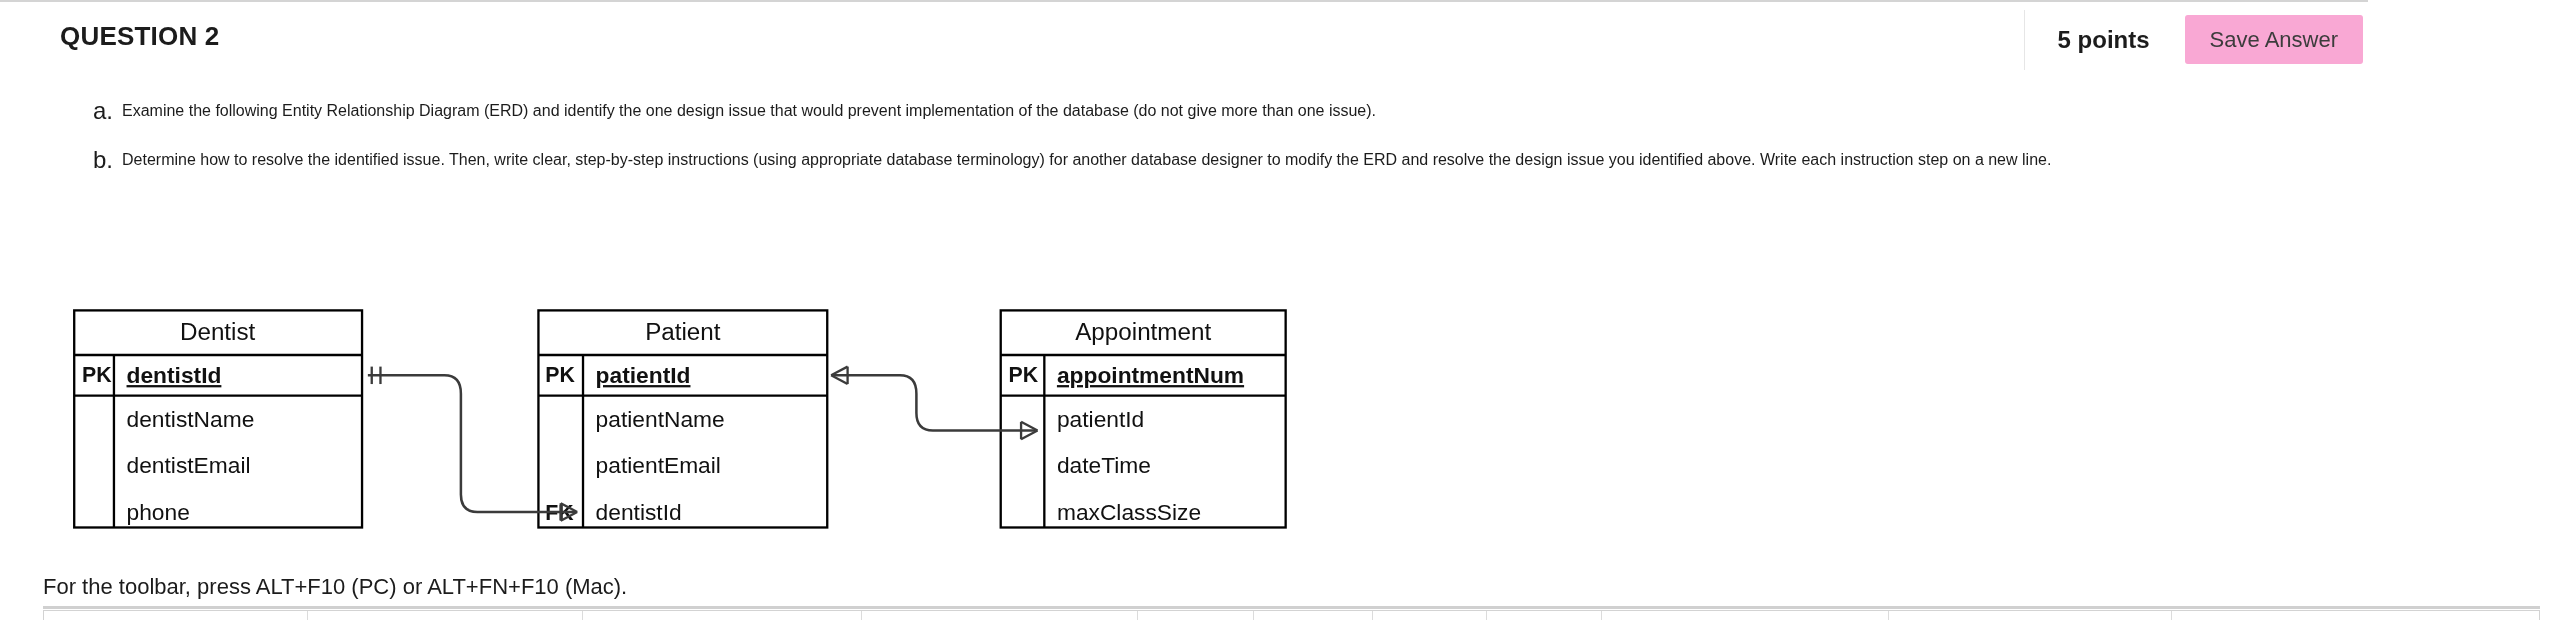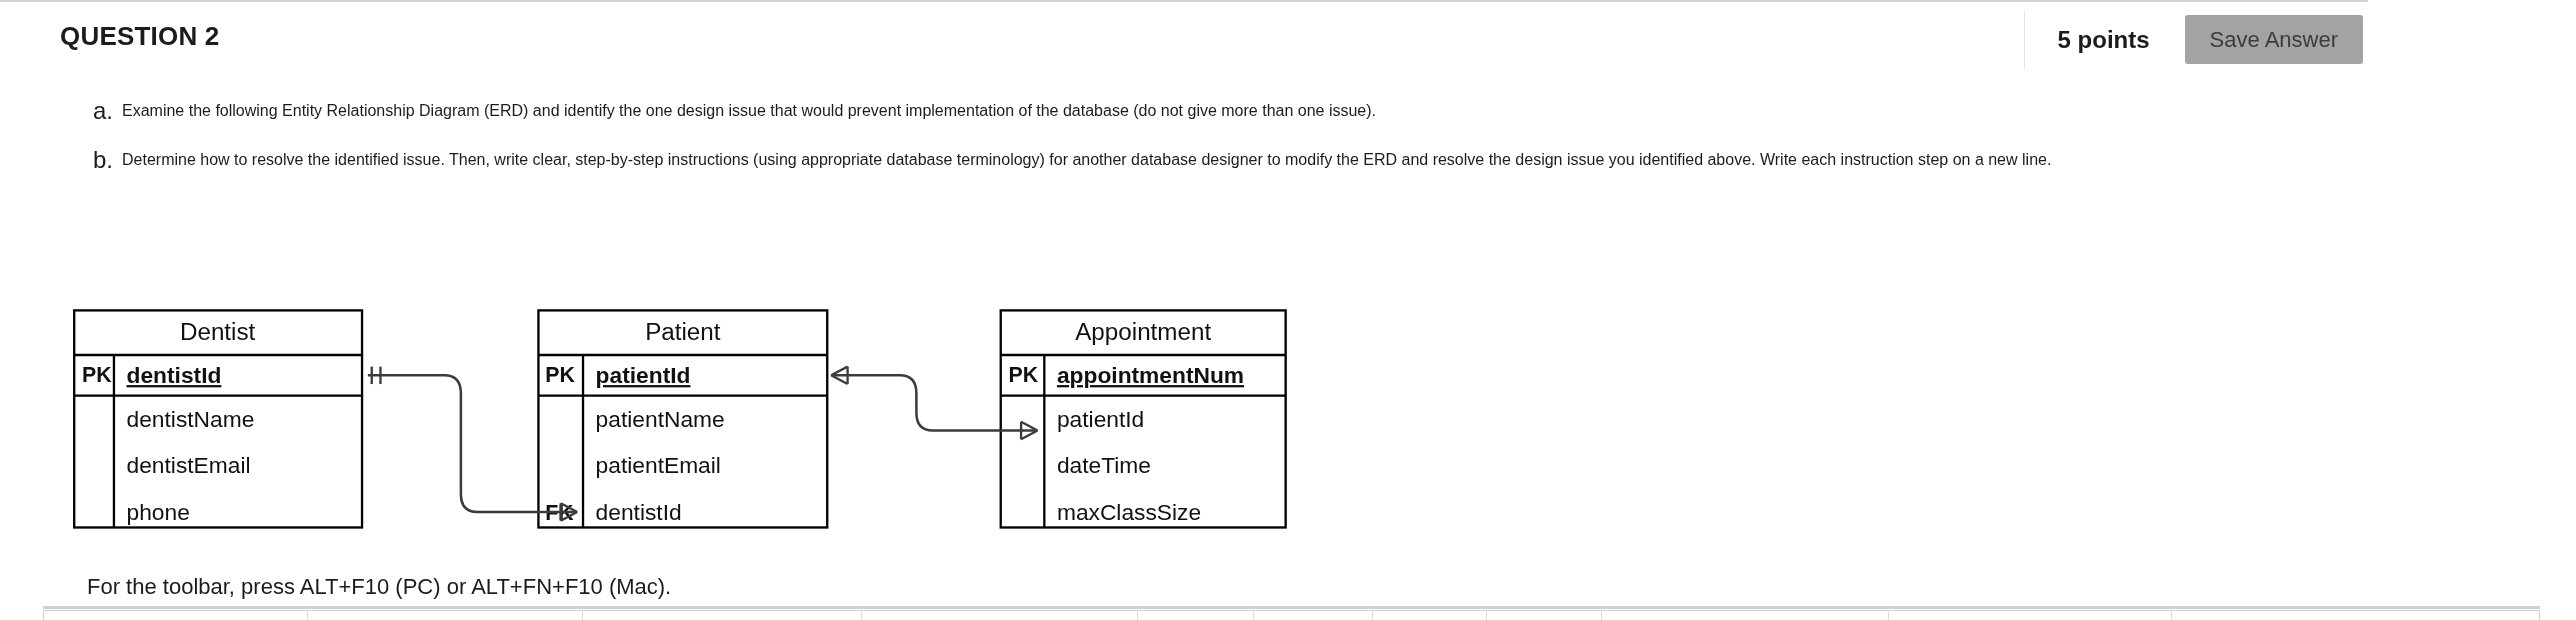--- a/index.html
+++ b/index.html
@@ -49,21 +49,21 @@
     box-sizing: border-box;
   }
   .q-points {
     font-size: 24px;
     font-weight: bold;
     color: #1c1c1c;
     white-space: nowrap;
   }
   .save-btn {
     margin-left: 35px;
-    background: #a3a3a3;
+    background: #f9a8d4;
     border: none;
     border-radius: 2.9px;
     color: #3c3c3c;
     font-size: 22px;
     font-family: "Liberation Sans", sans-serif;
     padding: 11.6px 25px;
     cursor: pointer;
     white-space: nowrap;
   }
 
@@ -149,21 +149,20 @@
   }
 
   
   .toolbar-hint {
     position: absolute;
     left: 43px;
     top: 574px;
     font-size: 22px;
     color: #1c1c1c;
     white-space: nowrap;
-    margin-left: 44px;
   }
 
   
   .editor-strip {
     position: absolute;
     left: 43px;
     top: 610px;
     width: 2497px;
     height: 10.7px;
     background: #ffffff;

